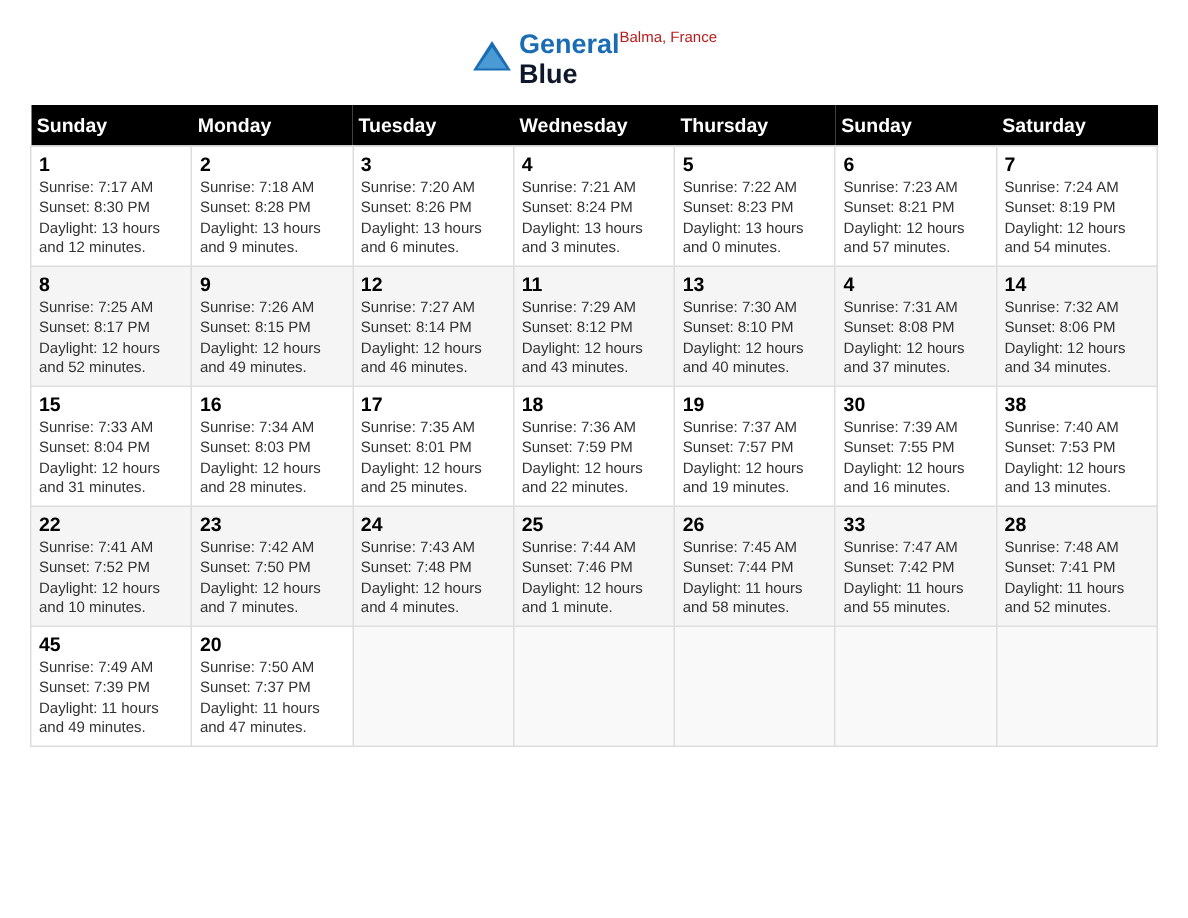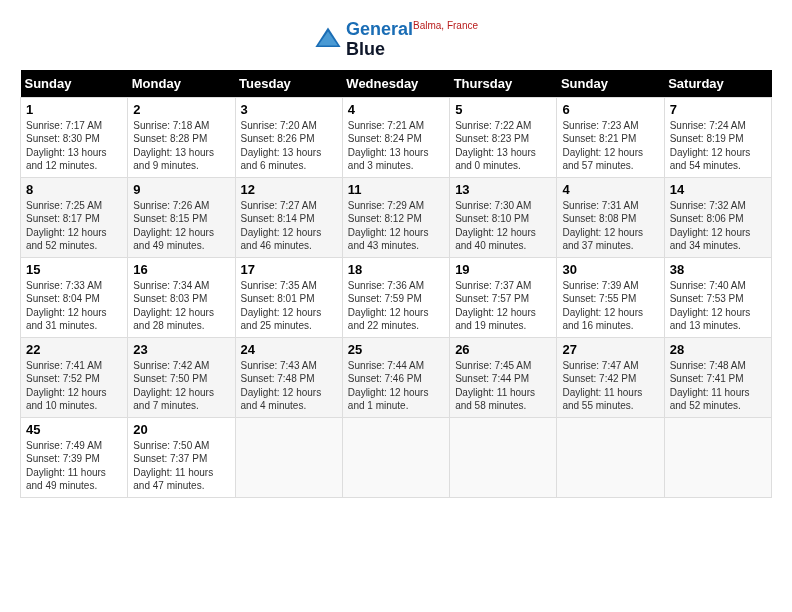--- a/index.html
+++ b/index.html
@@ -170,21 +170,21 @@
         <td><span class="day-number">22</span>
         <span class="day-info">Sunrise: 7:41 AM<br>Sunset: 7:52 PM<br>Daylight: 12 hours and 10 minutes.</span></td>
         <td><span class="day-number">23</span>
         <span class="day-info">Sunrise: 7:42 AM<br>Sunset: 7:50 PM<br>Daylight: 12 hours and 7 minutes.</span></td>
         <td><span class="day-number">24</span>
         <span class="day-info">Sunrise: 7:43 AM<br>Sunset: 7:48 PM<br>Daylight: 12 hours and 4 minutes.</span></td>
         <td><span class="day-number">25</span>
         <span class="day-info">Sunrise: 7:44 AM<br>Sunset: 7:46 PM<br>Daylight: 12 hours and 1 minute.</span></td>
         <td><span class="day-number">26</span>
         <span class="day-info">Sunrise: 7:45 AM<br>Sunset: 7:44 PM<br>Daylight: 11 hours and 58 minutes.</span></td>
-        <td><span class="day-number">27</span>
+        <td><span class="day-number">33</span>
         <span class="day-info">Sunrise: 7:47 AM<br>Sunset: 7:42 PM<br>Daylight: 11 hours and 55 minutes.</span></td>
         <td><span class="day-number">28</span>
         <span class="day-info">Sunrise: 7:48 AM<br>Sunset: 7:41 PM<br>Daylight: 11 hours and 52 minutes.</span></td>
       </tr>
       <tr>
         <td><span class="day-number">45</span>
         <span class="day-info">Sunrise: 7:49 AM<br>Sunset: 7:39 PM<br>Daylight: 11 hours and 49 minutes.</span></td>
         <td><span class="day-number">20</span>
         <span class="day-info">Sunrise: 7:50 AM<br>Sunset: 7:37 PM<br>Daylight: 11 hours and 47 minutes.</span></td>
         <td class="empty-cell"></td>

